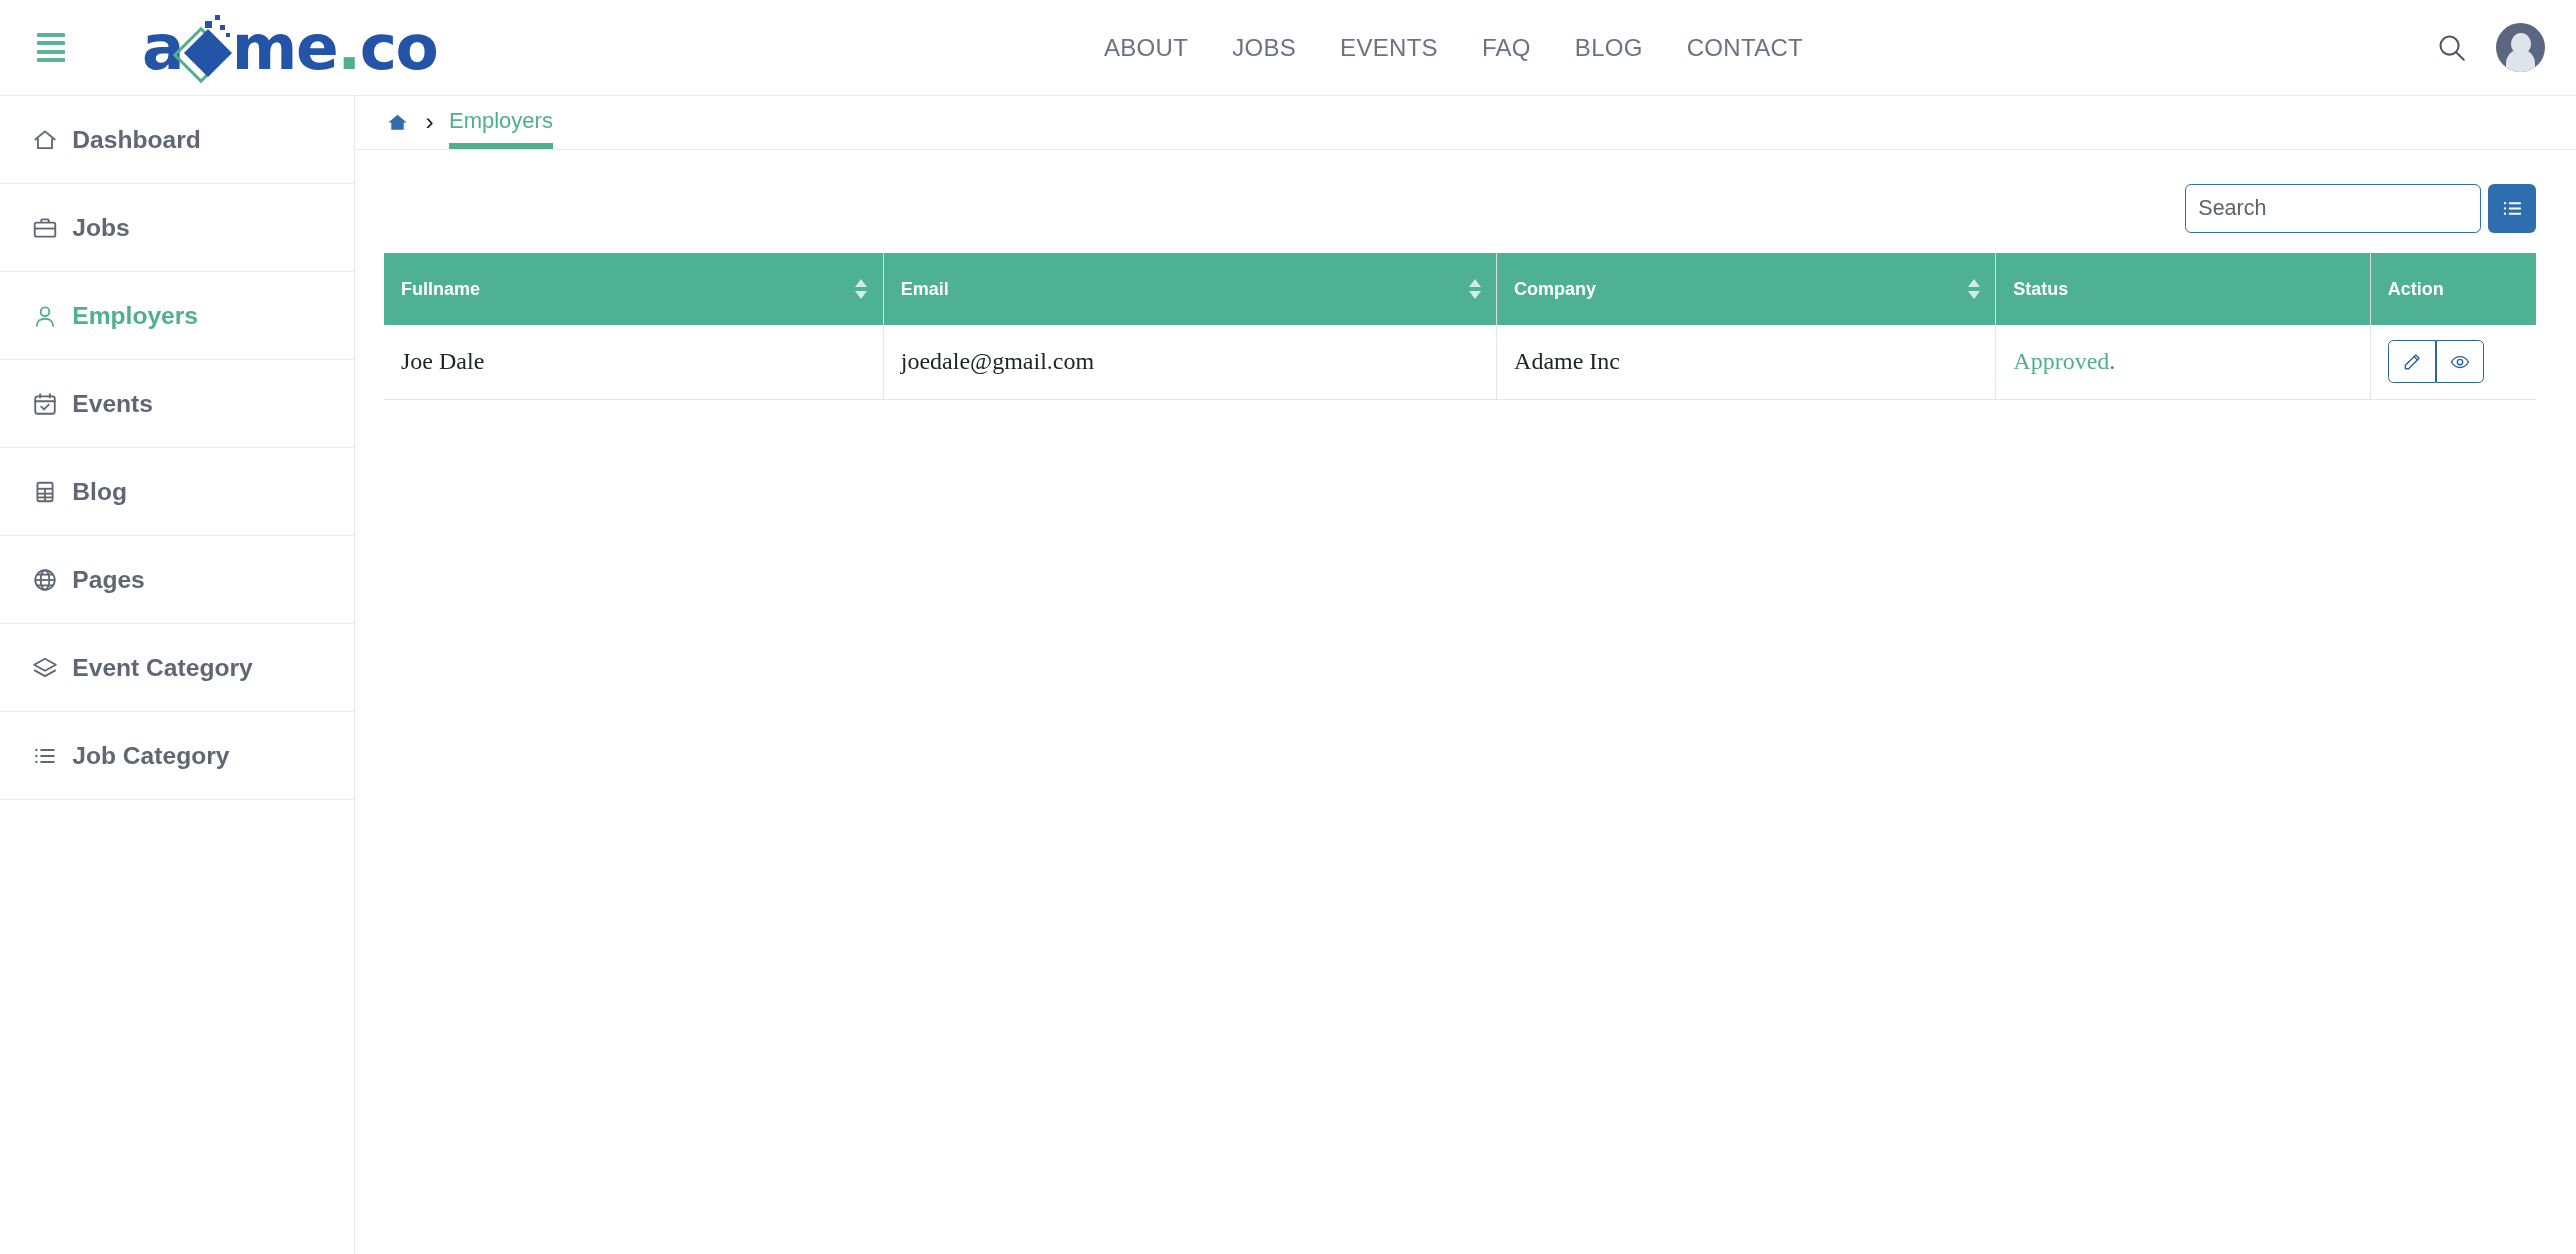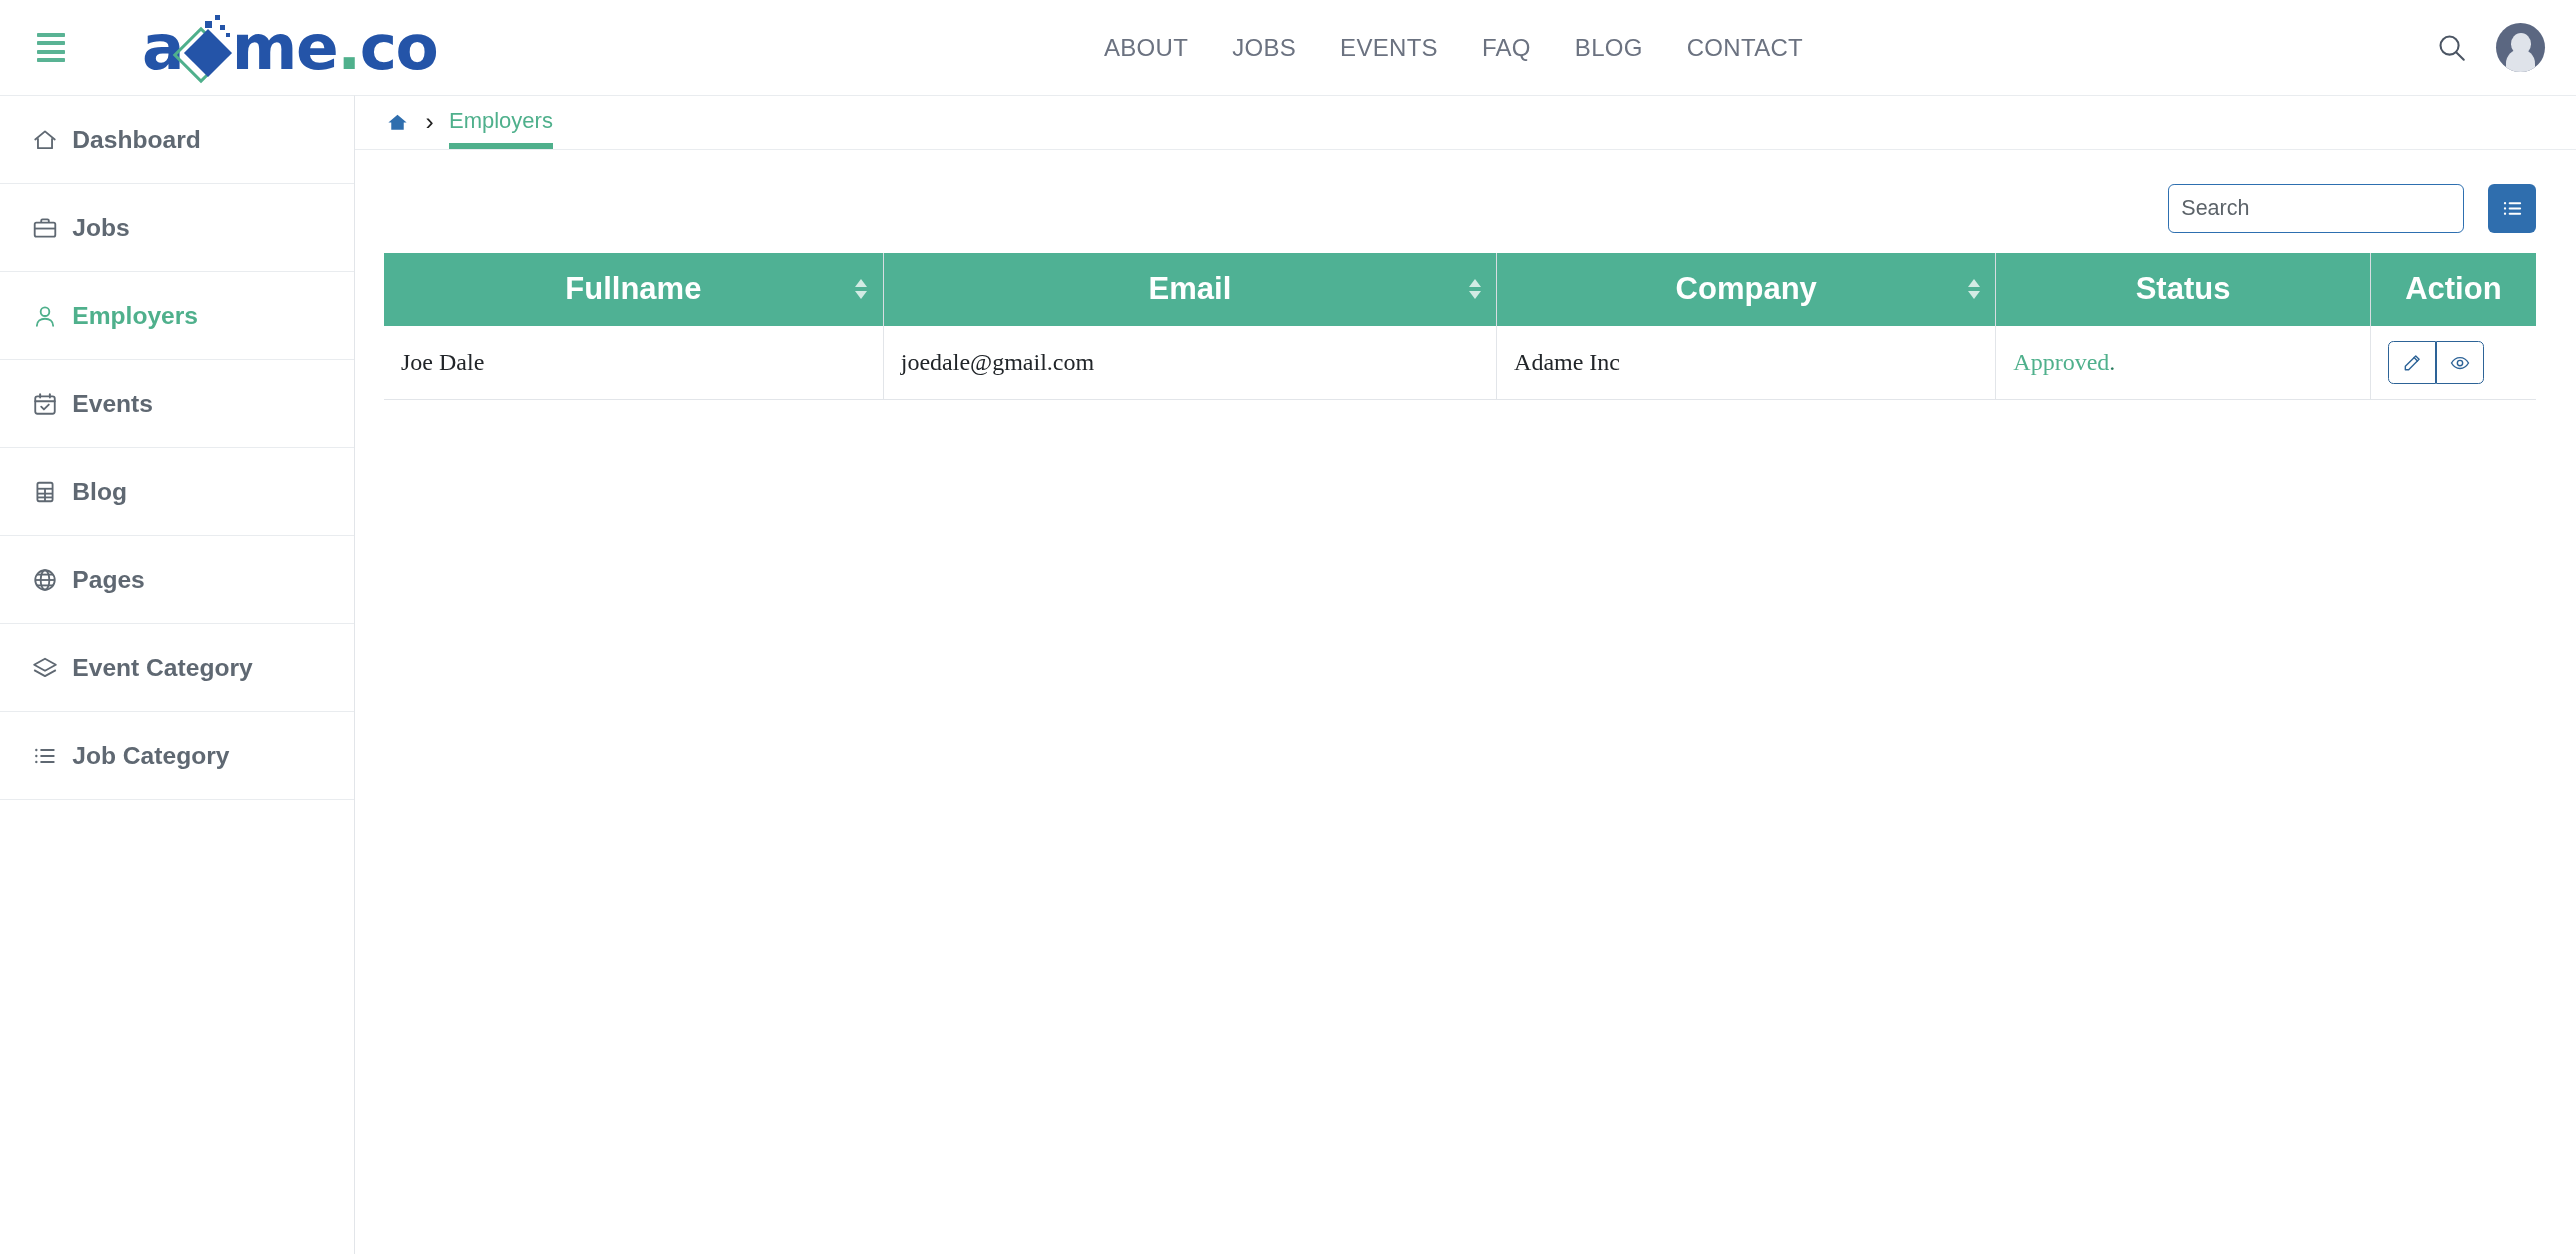--- a/index.html
+++ b/index.html
@@ -146,21 +146,21 @@
     cursor: pointer;
   }
   .bc-current::after {
     content: ""; position: absolute; left: 0; right: 0; bottom: 0;
     height: 6.1px; background: #4fb08c;
   }
 
   .toolbar {
     display: flex; justify-content: flex-end; align-items: flex-start;
     padding: 34px 40px 0 0;
-    gap: 24px;
+    gap: 7px;
   }
   .search-input {
     width: 296px; height: 49px;
     border: 1.5px solid #2d6fb0;
     border-radius: 6.1px;
     font-size: 21.5px;
     padding: 0 12.3px;
     color: #3a3f44;
     outline: none;
     font-family: "Liberation Sans", sans-serif;
@@ -174,23 +174,23 @@
     display: flex; align-items: center; justify-content: center;
     cursor: pointer;
   }
 
   
   .table-wrap { padding: 20px 40px 0 29px; }
   table { width: 100%; border-collapse: collapse; table-layout: fixed; }
   thead th {
     background: #4fb194;
     color: #ffffff;
-    font-size: 31px;
+    font-size: 18px;
     font-weight: 700;
-    text-align: center;
+    text-align: left;
     padding: 18.4px 17px;
     height: 72px;
     border-right: 1.5px solid #d8dde2;
     position: relative;
     vertical-align: middle;
     font-family: "Liberation Sans", sans-serif;
     cursor: pointer;
   }
   thead th:last-child { border-right: none; }
   .sort-arrows {

